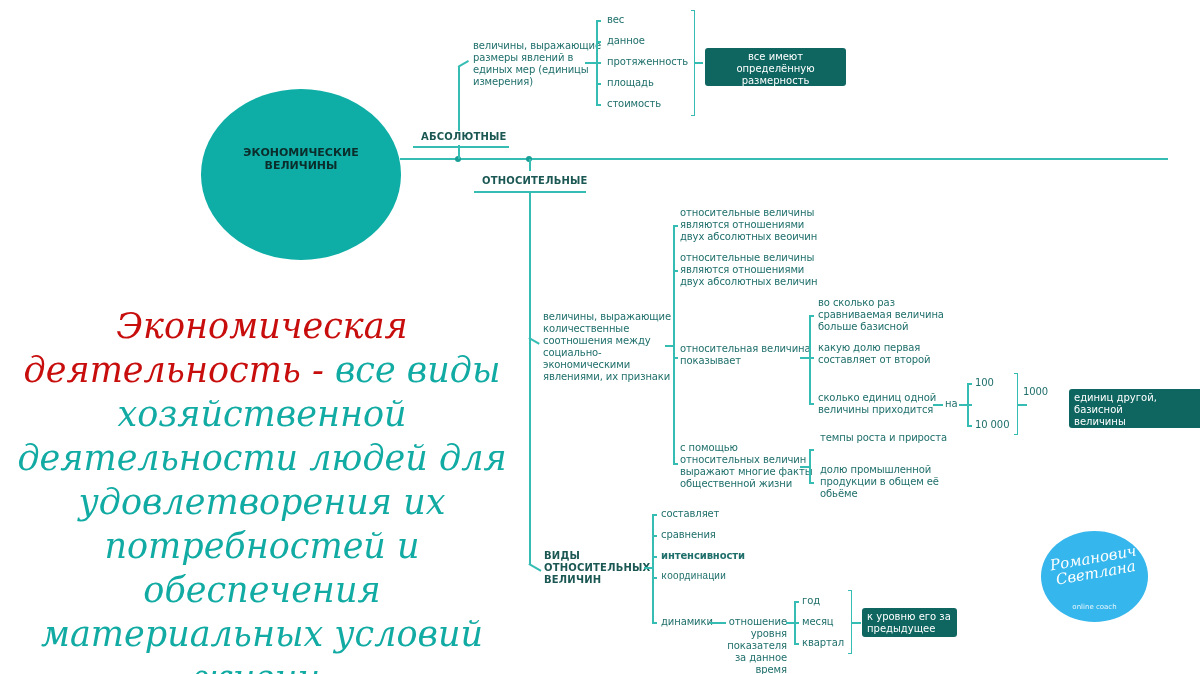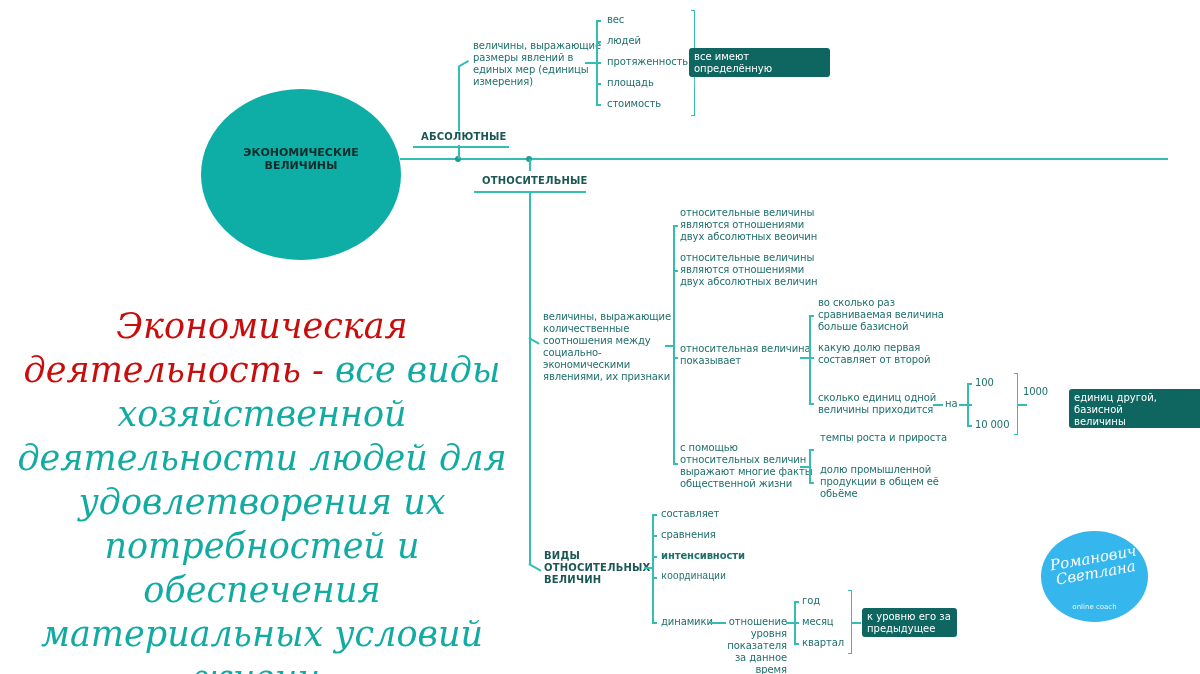--- a/index.html
+++ b/index.html
@@ -42,27 +42,27 @@
 измерения)</div>
 
 <div class="hline" style="left:585px; top:62px; width:12px;"></div>
 <div class="vline" style="left:596px; top:20px; height:85px;"></div>
 <div class="hline" style="left:596px; top:20px; width:5px;"></div>
 <div class="hline" style="left:596px; top:41px; width:5px;"></div>
 <div class="hline" style="left:596px; top:62px; width:5px;"></div>
 <div class="hline" style="left:596px; top:83px; width:5px;"></div>
 <div class="hline" style="left:596px; top:104px; width:5px;"></div>
 <div class="t" style="left:607px; top:14px;">вес</div>
-<div class="t" style="left:607px; top:35px;">людей</div>
+<div class="t" style="left:607px; top:35px;">данное</div>
 <div class="t" style="left:607px; top:56px;">протяженность</div>
 <div class="t" style="left:607px; top:77px;">площадь</div>
 <div class="t" style="left:607px; top:98px;">стоимость</div>
 <div class="bracket-r" style="left:691px; top:10px; height:106px;"></div>
 <div class="hline" style="left:695px; top:62px; width:8px;"></div>
-<div class="box" style="left:689px; top:48px; width:141px; height:29px;">все имеют определённую
+<div class="box" style="left:705px; top:48px; width:141px; height:38px;text-align:center;">все имеют определённую
 размерность</div>
 
 <div class="vline" style="left:529px; top:159px; height:12px;"></div>
 <div class="head" style="left:482px; top:175px;">ОТНОСИТЕЛЬНЫЕ</div>
 <div class="underline" style="left:474px; top:191px; width:112px;"></div>
 <div class="vline" style="left:529px; top:191px; height:373px;"></div>
 <div class="hline" style="left:529px; top:337px; width:12px; transform:rotate(30deg); transform-origin:left;"></div>
 <div class="t" style="left:543px; top:311px;">величины, выражающие
 количественные
 соотношения между

